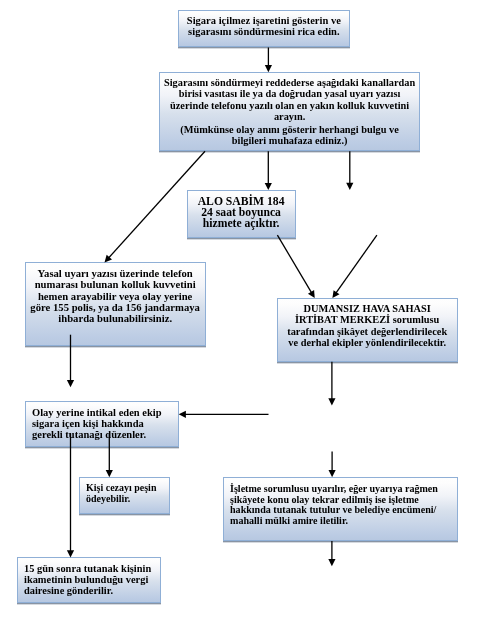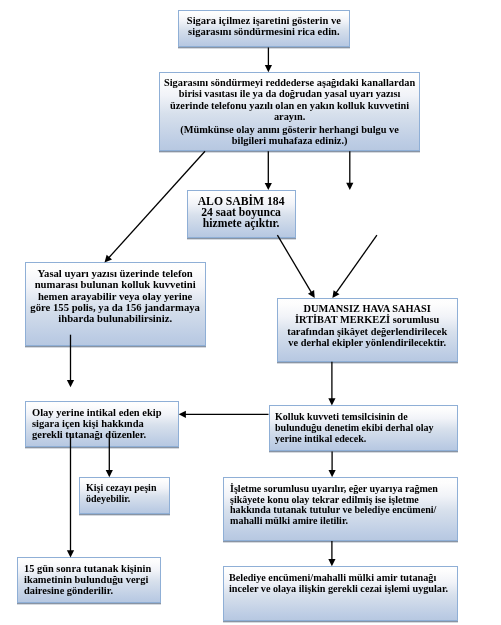--- a/index.html
+++ b/index.html
@@ -136,37 +136,28 @@
       <span class="ln" style="top: 3.89625px; transform: scaleX(0.9511);">DUMANSIZ HAVA SAHASI</span>
       <span class="ln" style="top: 15.3462px; transform: scaleX(0.9511);">İRTİBAT MERKEZİ sorumlusu</span>
       <span class="ln" style="top: 26.7963px; transform: scaleX(0.9511);">tarafından şikâyet değerlendirilecek</span>
       <span class="ln" style="top: 38.2462px; transform: scaleX(0.9511);">ve derhal ekipler yönlendirilecektir.</span>
     </div>
     <div class="node left" style="left: 25.2px; top: 401px; width: 153.5px; height: 46px; font-size: 10.9px; line-height: 11.05px;">
       <span class="ln" style="top: 4.79625px; transform: scaleX(0.9642); left: 5.9px;">Olay yerine intikal eden ekip</span>
       <span class="ln" style="top: 15.8462px; transform: scaleX(0.9642); left: 5.9px;">sigara içen kişi hakkında</span>
       <span class="ln" style="top: 26.8962px; transform: scaleX(0.9642); left: 5.9px;">gerekli tutanağı düzenler.</span>
     </div>
-    <div class="node left" style="left: 268.5px; top: 405.4px; width: 189.3px; height: 46px; font-size: 10.9px; line-height: 11.2px;">
-      <span class="ln" style="top: 4.52125px; transform: scaleX(0.9229); left: 5.5px;">Kolluk kuvveti temsilcisinin de</span>
-      <span class="ln" style="top: 15.7212px; transform: scaleX(0.9229); left: 5.5px;">bulunduğu denetim ekibi derhal olay</span>
-      <span class="ln" style="top: 26.9213px; transform: scaleX(0.9229); left: 5.5px;">yerine intikal edecek.</span>
-    </div>
     <div class="node left" style="left: 79.3px; top: 477.2px; width: 90.6px; height: 37px; font-size: 10.8px; line-height: 11.1px;">
       <span class="ln" style="top: 3.605px; transform: scaleX(0.9247); left: 5.4px;">Kişi cezayı peşin</span>
       <span class="ln" style="top: 14.705px; transform: scaleX(0.9247); left: 5.4px;">ödeyebilir.</span>
     </div>
     <div class="node left" style="left: 223.2px; top: 477.2px; width: 234.4px; height: 63.7px; font-size: 10.7px; line-height: 10.85px;">
       <span class="ln" style="top: 4.56375px; transform: scaleX(0.9415); left: 6px;">İşletme sorumlusu uyarılır, eğer uyarıya rağmen</span>
       <span class="ln" style="top: 15.4138px; transform: scaleX(0.9415); left: 6px;">şikâyete konu olay tekrar edilmiş ise işletme</span>
       <span class="ln" style="top: 26.2637px; transform: scaleX(0.9415); left: 6px;">hakkında tutanak tutulur ve belediye encümeni/</span>
       <span class="ln" style="top: 37.1137px; transform: scaleX(0.9415); left: 6px;">mahalli mülki amire iletilir.</span>
     </div>
     <div class="node left" style="left: 16.5px; top: 557.4px; width: 144.2px; height: 45.6px; font-size: 10.8px; line-height: 10.95px;">
       <span class="ln" style="top: 4.68px; transform: scaleX(0.9633); left: 6.3px;">15 gün sonra tutanak kişinin</span>
       <span class="ln" style="top: 15.63px; transform: scaleX(0.9633); left: 6.3px;">ikametinin bulunduğu vergi</span>
       <span class="ln" style="top: 26.58px; transform: scaleX(0.9633); left: 6.3px;">dairesine gönderilir.</span>
     </div>
-    <div class="node left" style="left: 223.4px; top: 566.2px; width: 234.4px; height: 54.8px; font-size: 10.6px; line-height: 11px;">
-      <span class="ln" style="top: 4.9225px; transform: scaleX(0.9628); left: 5.1px;">Belediye encümeni/mahalli mülki amir tutanağı</span>
-      <span class="ln" style="top: 15.9225px; transform: scaleX(0.9628); left: 5.1px;">inceler ve olaya ilişkin gerekli cezai işlemi uygular.</span>
-    </div>
   </div>
 
 </body></html>

